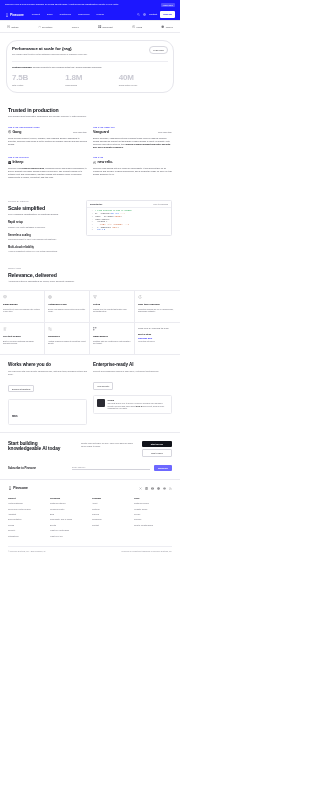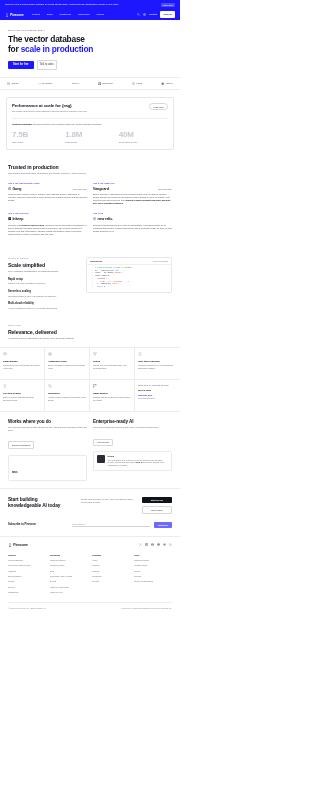--- a/index.html
+++ b/index.html
@@ -105,21 +105,21 @@
     text-transform: uppercase; margin-bottom: 3px;
   }
   h2.sec-title {
     font-size: 5.2px; line-height: 6px; font-weight: bold;
     letter-spacing: -.13px; color: #11131a;
   }
   .sec-sub { font-size: 2.3px; line-height: 3.1px; color: #63636e; margin-top: 2.4px; }
 
   
   .perf-card {
-    margin: 0 6px; border: .4px solid #e6e6ec; border-radius: 2px;
+    margin: 0 6px; border: .4px solid #e6e6ec; border-radius: 11px;
     background: #fff; padding: 5px 5px 6px 5px;
   }
   .perf-head { display: flex; align-items: flex-start; gap: 4px; }
   .perf-head-l { flex: 1; }
   .perf-title { font-size: 4.4px; font-weight: bold; letter-spacing: -.1px; color: #11131a; }
   .perf-sub { font-size: 2.1px; line-height: 2.8px; color: #6a6a75; margin-top: 2px; }
   .perf-learn {
     border: .4px solid #d7d7de; border-radius: 6px;
     font-size: 2.1px; padding: 1.6px 3px; color: #2a2a33; white-space: nowrap;
   }
@@ -308,31 +308,20 @@
             <circle cx="6" cy="6" r="4.6" fill="none" stroke="#fff" stroke-width="1.1"></circle>
             <ellipse cx="6" cy="6" rx="2" ry="4.6" fill="none" stroke="#fff" stroke-width="1.1"></ellipse>
             <line x1="1.4" y1="6" x2="10.6" y2="6" stroke="#fff" stroke-width="1.1"></line>
           </svg>
       </span>
       <span class="nav-contact">Contact</span>
       <span class="nav-cta">Sign up</span>
     </div>
   </div>
 
-  <div class="hero">
-    <div class="eyebrow">BUILT FOR KNOWLEDGEABLE AI</div>
-    <h1>
-      <span>The vector database</span><br>
-      <span>for </span><span class="accent">scale in production</span>
-    </h1>
-    <div class="hero-btns">
-      <span class="btn-primary">Start for free</span>
-      <span class="btn-ghost">Talk to sales</span>
-    </div>
-  </div>
 
   <div class="logos">
     <div class="logo-item">
       <span class="logo-glyph">
           <svg viewBox="0 0 12 12" width="3.4" height="3.4">
             <rect x="1" y="1" width="10" height="10" rx="1" fill="none" stroke="#2a2a33" stroke-width="1"></rect>
             <path d="M3.5 8.5V3.5l5 5V3.5" fill="none" stroke="#2a2a33" stroke-width="1"></path>
           </svg>
         </span>
       <span class="logo-word">Notion</span>

